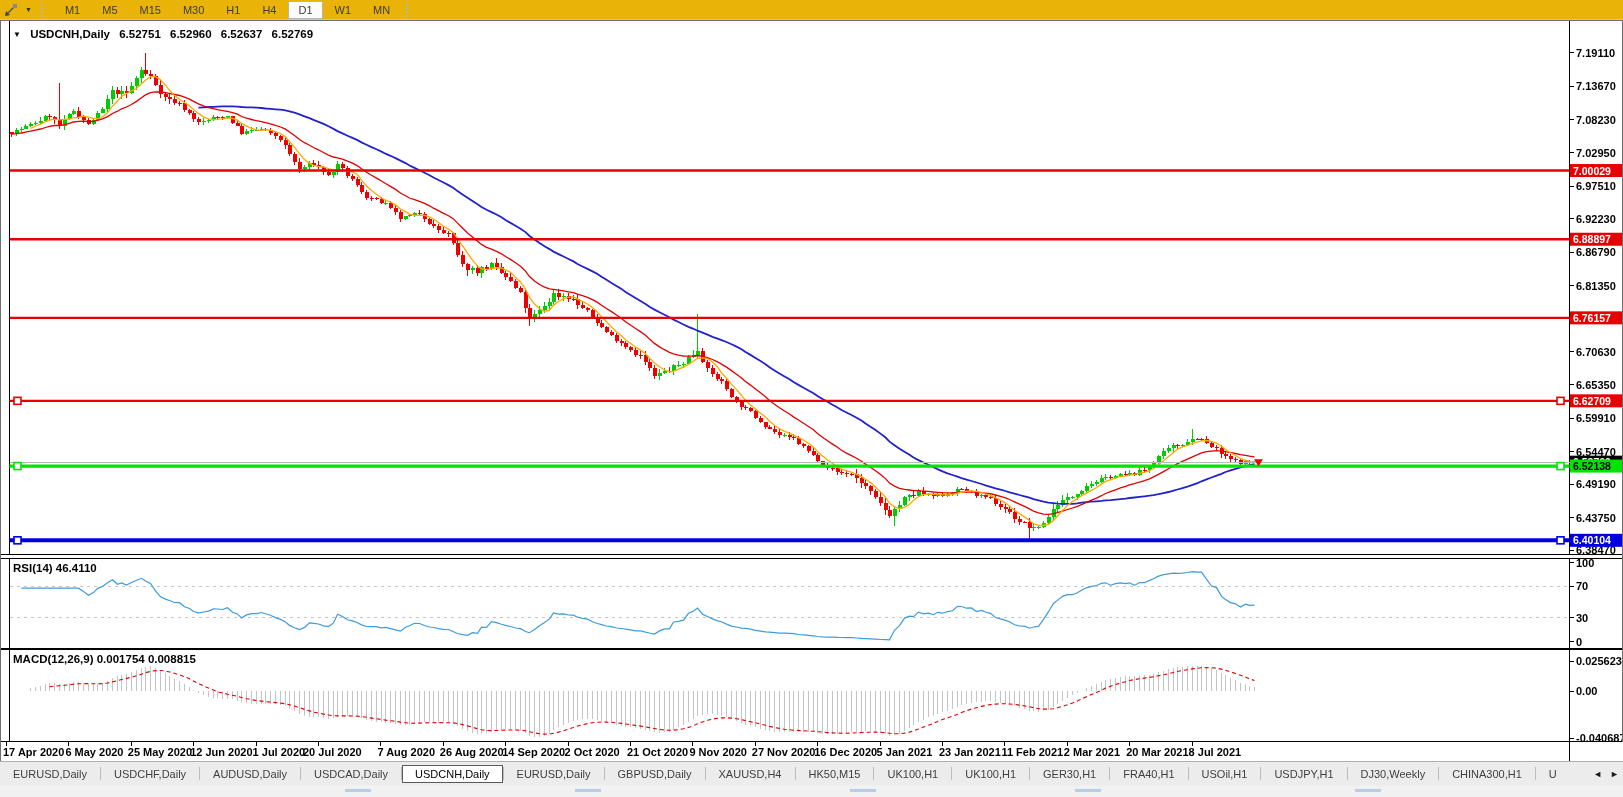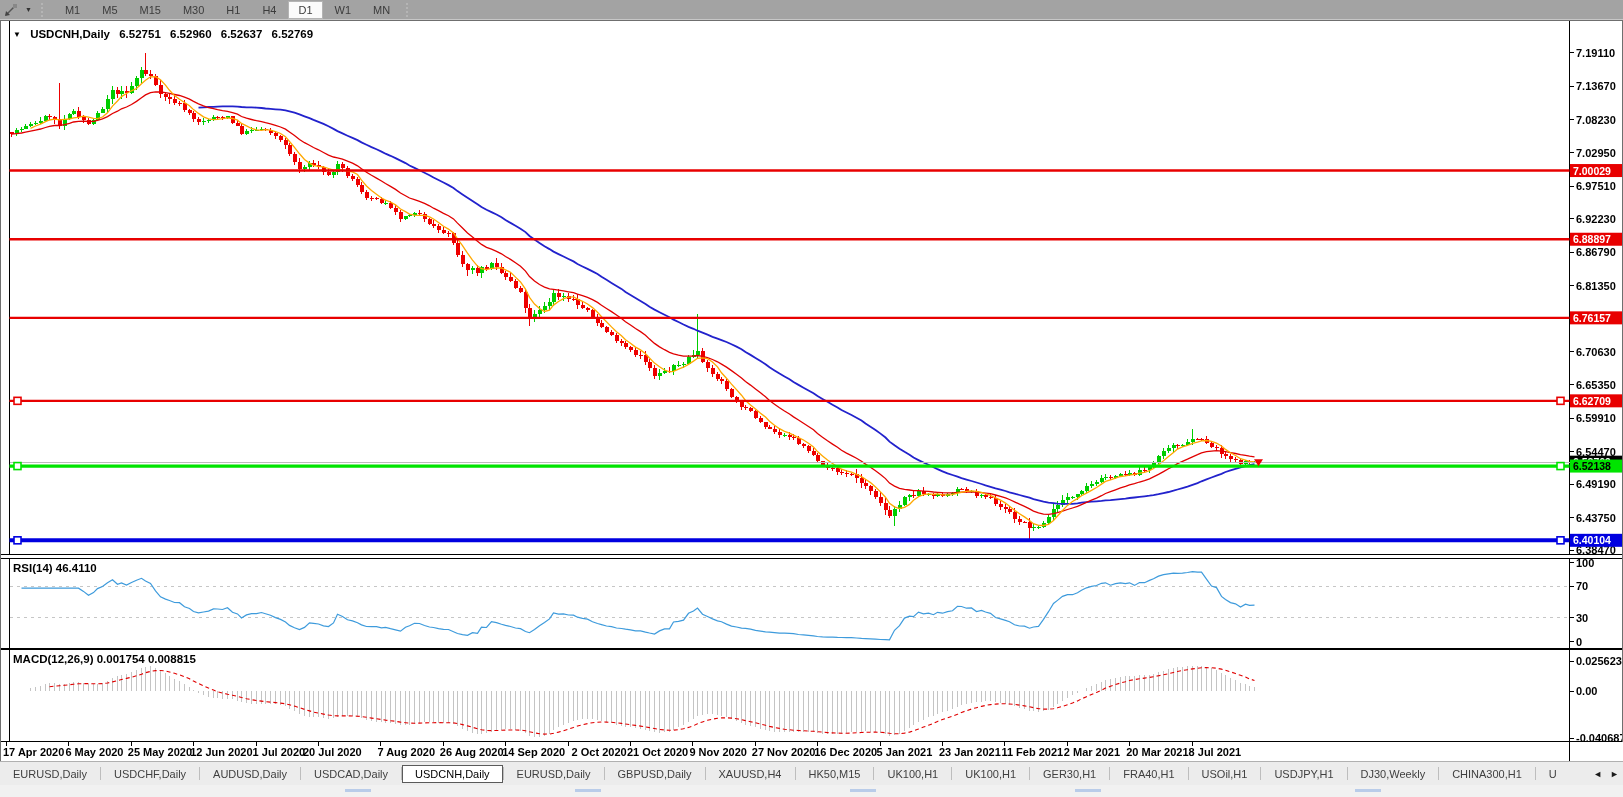--- a/index.html
+++ b/index.html
@@ -1,17 +1,17 @@
 <!DOCTYPE html>
 <html><head>
 <meta charset="utf-8">
 <style>
   html,body{margin:0;padding:0;background:#fff;width:1623px;height:797px;overflow:hidden;
     font-family:"Liberation Sans",sans-serif;-webkit-font-smoothing:antialiased;}
-  .toolbar{position:absolute;left:0;top:0;width:1623px;height:20px;background:#a3a3a3;
+  .toolbar{position:absolute;left:0;top:0;width:1623px;height:20px;background:#eab308;
     display:flex;align-items:center;border-bottom:1px solid #c7c7c7;box-sizing:border-box;}
   .tool-icon{display:flex;align-items:center;margin-left:3px;}
   .caret{font-size:7px;color:#333;margin:0 4px 0 5px;}
   .grip{height:14px;width:4px;border-left:2px dotted #b5b5b5;margin:0 7px 0 5px;}
   .tfbtn{font-size:11px;color:#3c3c3c;padding:2px 9px;margin:0 1px;border:1px solid transparent;cursor:default;}
   .tfbtn.active{background:#fbfbfb;border:1px solid #b4b4b4;}
   .chart-window{position:absolute;left:0;top:20px;width:1623px;height:741px;background:#fff;
     border:1px solid #6f6f6f;box-sizing:border-box;}
   .panel{position:absolute;left:0;display:block;}
   .overlay-label{position:absolute;font-size:11.5px;font-weight:700;color:#000;white-space:nowrap;pointer-events:none;}
@@ -1008,21 +1008,21 @@
       <div class="dlabel" style="left: 251.6px;">1 Jul 2020</div>
       <div class="dtick" style="left: 317px;"></div>
       <div class="dlabel" style="left: 302px;">20 Jul 2020</div>
       <div class="dtick" style="left: 379.4px;"></div>
       <div class="dlabel" style="left: 376.4px;">7 Aug 2020</div>
       <div class="dtick" style="left: 441.8px;"></div>
       <div class="dlabel" style="left: 438.8px;">26 Aug 2020</div>
       <div class="dtick" style="left: 504.2px;"></div>
       <div class="dlabel" style="left: 501.2px; text-align: right;">14 Sep 2020</div>
       <div class="dtick" style="left: 566.6px;"></div>
-      <div class="dlabel" style="left: 563.6px; margin-left: 7px;">2 Oct 2020</div>
+      <div class="dlabel" style="left: 563.6px;">2 Oct 2020</div>
       <div class="dtick" style="left: 629px;"></div>
       <div class="dlabel" style="left: 626px;">21 Oct 2020</div>
       <div class="dtick" style="left: 691.4px;"></div>
       <div class="dlabel" style="left: 688.4px;">9 Nov 2020</div>
       <div class="dtick" style="left: 753.8px;"></div>
       <div class="dlabel" style="left: 750.8px; text-align: center;">27 Nov 2020</div>
       <div class="dtick" style="left: 816.2px;"></div>
       <div class="dlabel" style="left: 813.2px;">16 Dec 2020</div>
       <div class="dtick" style="left: 878.6px;"></div>
       <div class="dlabel" style="left: 875.6px;">5 Jan 2021</div>

